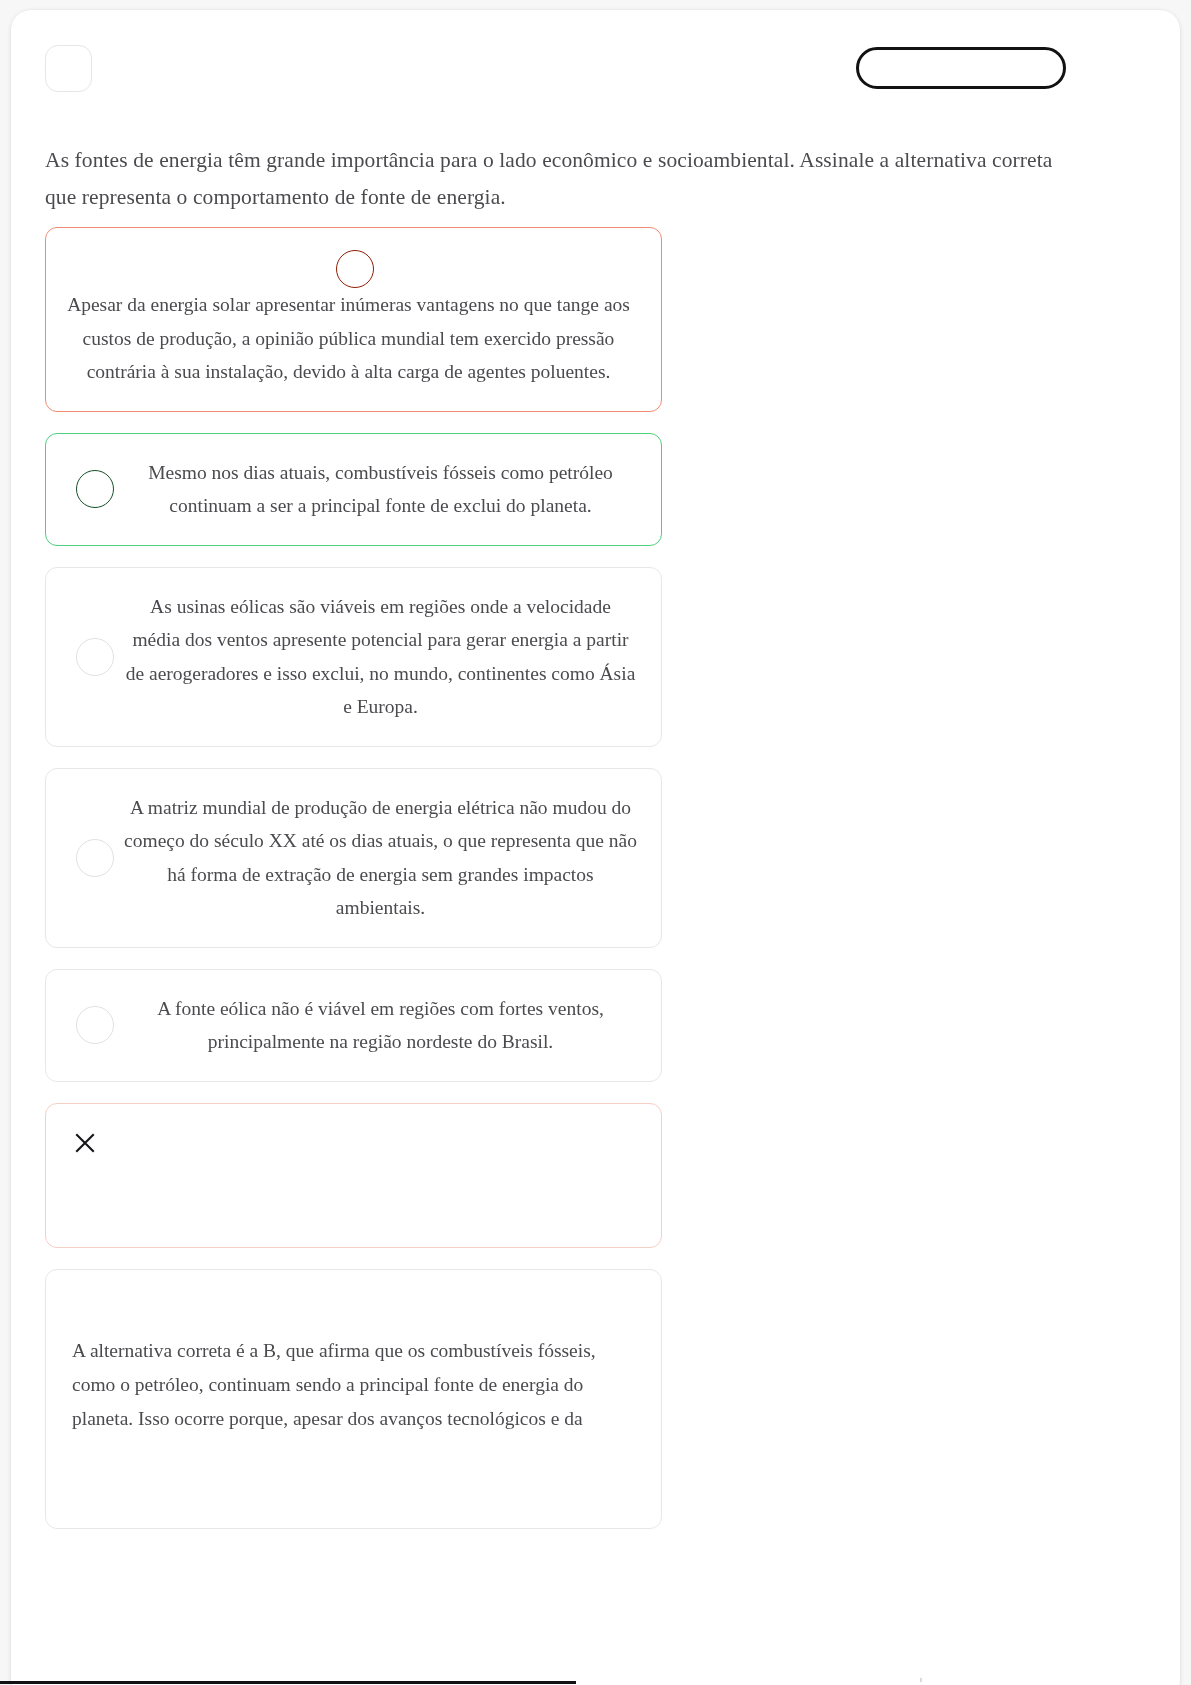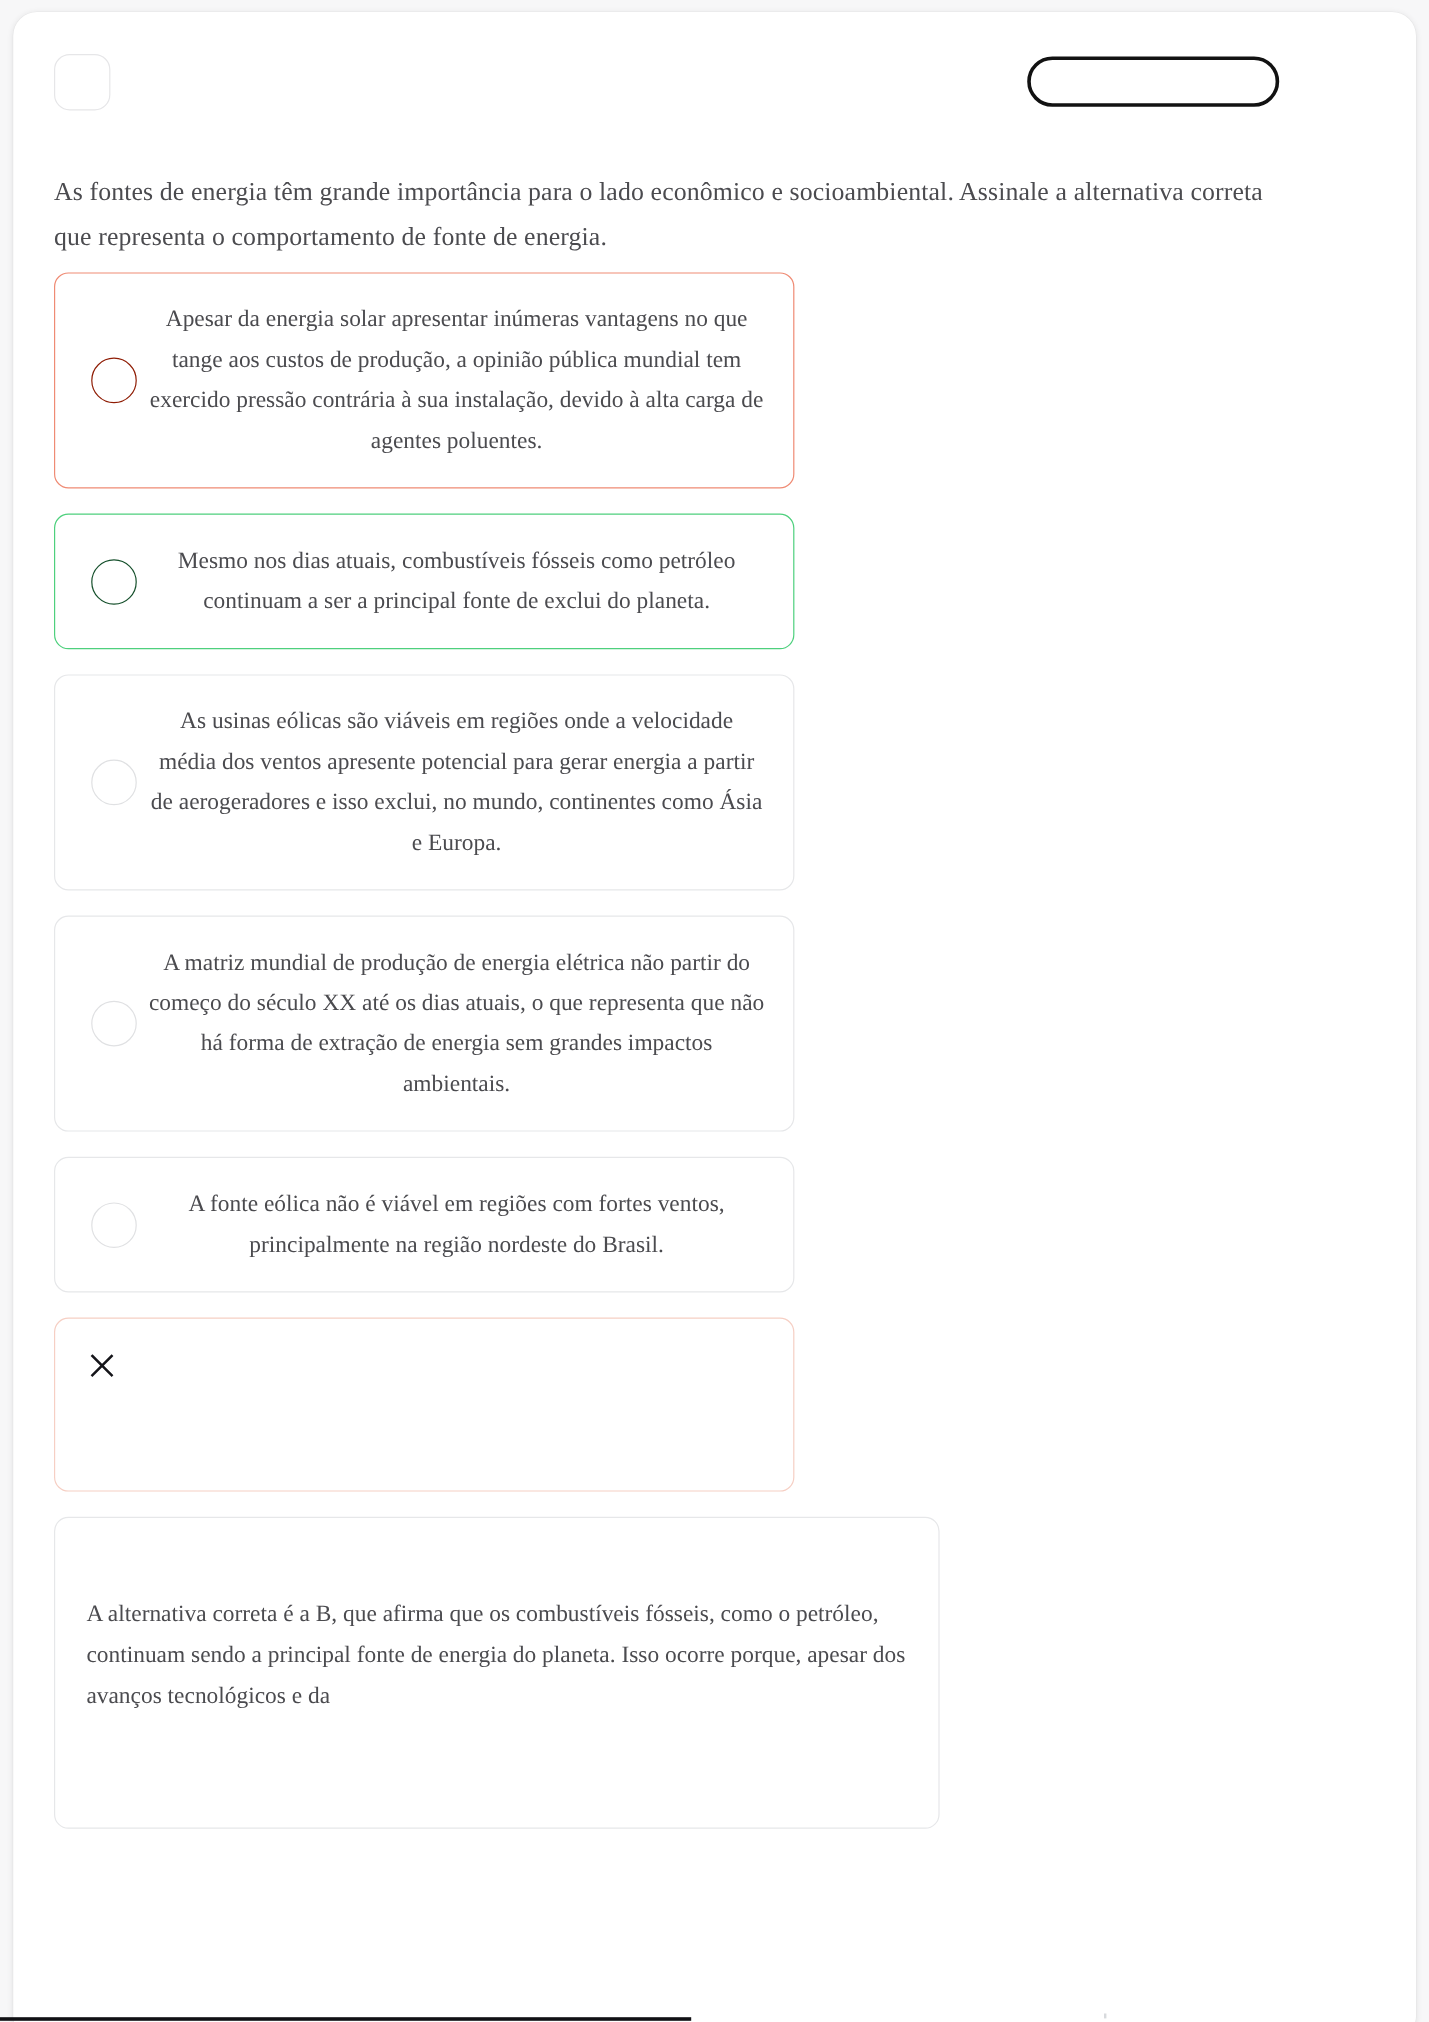--- a/index.html
+++ b/index.html
@@ -87,21 +87,21 @@
     width: 617px;
     border: 1.6px solid #e6e7e9;
     border-radius: 12px;
     background: #ffffff;
     margin-bottom: 21px;
     display: flex;
     align-items: center;
     padding: 22px 18px 22px 14px;
     min-height: 104px;
   }
-  .option-card.state-wrong { border-color: #ef8b74; }
+  .option-card.state-wrong { border-color: #ef8b74; flex-direction: column; }
   .option-card.state-correct { border-color: #4ed07d; }
 
   .radio {
     flex: 0 0 auto;
     width: 38px;
     height: 38px;
     border-radius: 50%;
     border: 1.6px solid #e0e1e3;
     background: #ffffff;
     margin-right: 10px;
@@ -135,21 +135,21 @@
     width: 26px;
     height: 26px;
     position: relative;
     color: #15151a;
   }
   .x-icon svg { display: block; }
 
   
   .explanation-card {
     position: relative;
-    width: 738px;
+    width: 617px;
     min-height: 260px;
     border: 1.6px solid #e6e7e9;
     border-radius: 12px;
     background: #ffffff;
     padding: 64px 26px 30px 26px;
   }
   .explanation-text {
     font-size: 19.5px;
     line-height: 34px;
     color: #4b4b4f;
@@ -216,21 +216,21 @@
         <span class="option-text">Mesmo nos dias atuais, combustíveis fósseis como petróleo continuam a ser a principal fonte de exclui do planeta.</span>
       </div>
 
       <div class="option-card">
         <span class="radio"></span>
         <span class="option-text">As usinas eólicas são viáveis em regiões onde a velocidade média dos ventos apresente potencial para gerar energia a partir de aerogeradores e isso exclui, no mundo, continentes como Ásia e Europa.</span>
       </div>
 
       <div class="option-card">
         <span class="radio"></span>
-        <span class="option-text">A matriz mundial de produção de energia elétrica não partir do começo do século XX até os dias atuais, o que representa que não há forma de extração de energia sem grandes impactos ambientais.</span>
+        <span class="option-text">A matriz mundial de produção de energia elétrica não mudou do começo do século XX até os dias atuais, o que representa que não há forma de extração de energia sem grandes impactos ambientais.</span>
       </div>
 
       <div class="option-card">
         <span class="radio"></span>
         <span class="option-text">A fonte eólica não é viável em regiões com fortes ventos, principalmente na região nordeste do Brasil.</span>
       </div>
 
       <div class="feedback-card">
         <span class="x-icon">
           <svg width="26" height="26" viewBox="0 0 26 26" aria-hidden="true">

